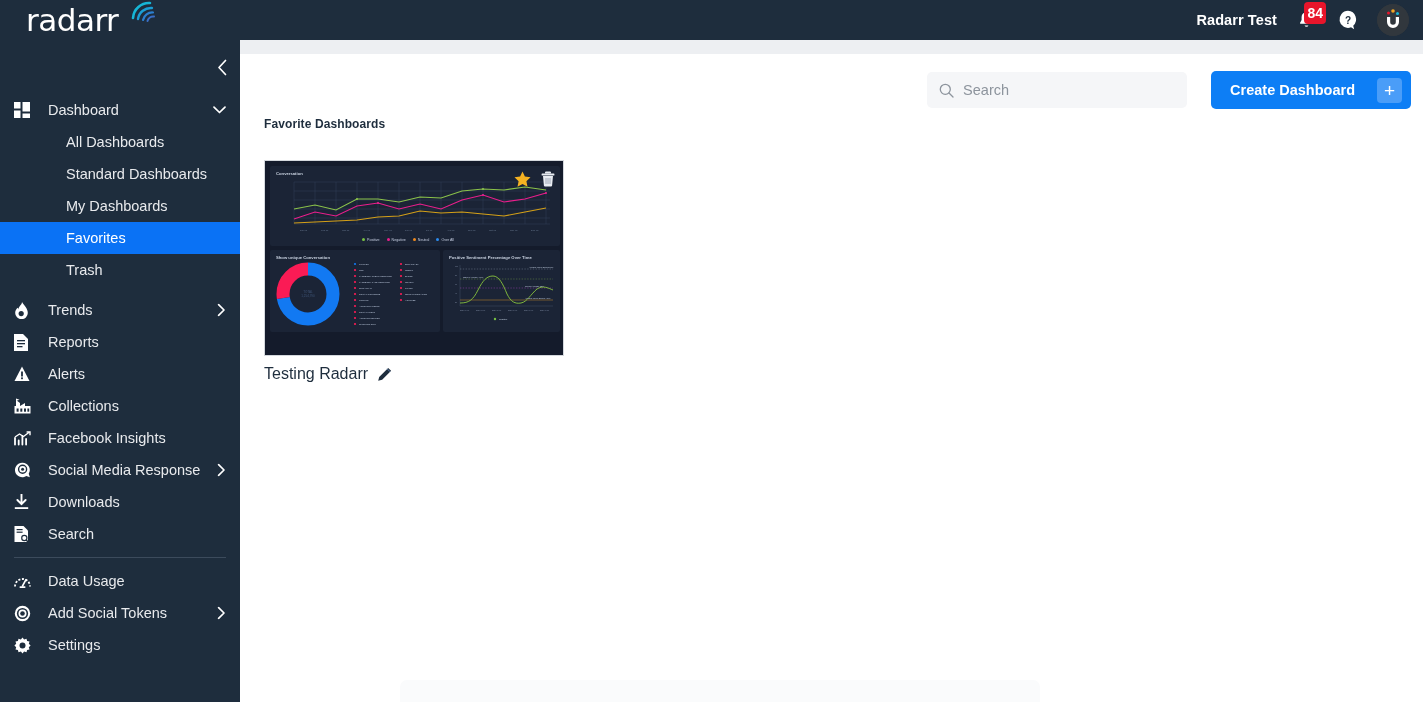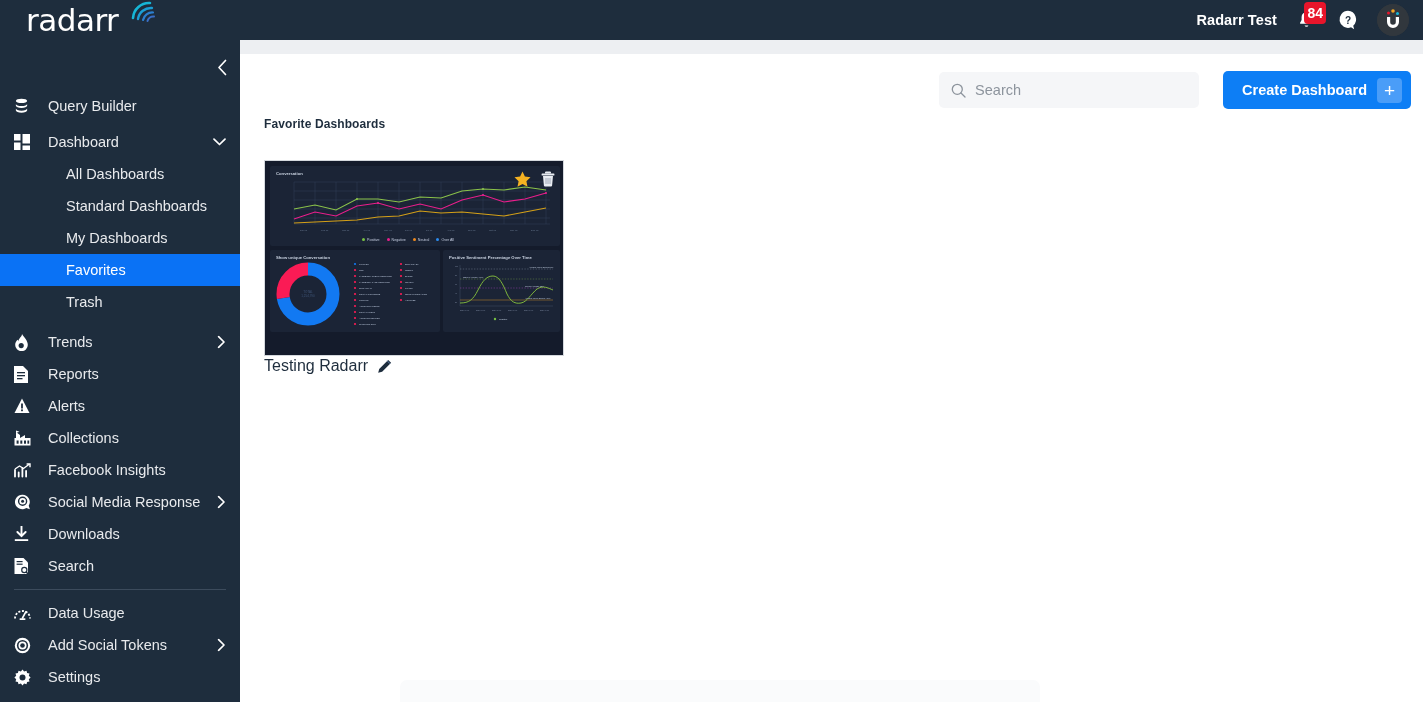--- a/index.html
+++ b/index.html
@@ -90,21 +90,21 @@
     width:260px; height:36px; background:#f5f6f8; border-radius:5px;
     display:flex; align-items:center; padding:0 12px; gap:9px;
   }
   .search-box input {
     border:none; outline:none; background:transparent; font-size:14.5px;
     color:#2f3b48; width:100%; font-family:"Liberation Sans", sans-serif;
   }
   .search-box input::placeholder { color:#8d949d; }
   .create-btn {
     height:38px; background:#0d7ef5; border-radius:5px; color:#fff;
-    display:flex; align-items:center; gap:10px; padding:0 9px 0 19px;
+    display:flex; align-items:center; gap:22px; padding:0 9px 0 19px;
     font-size:14.5px; font-weight:700; cursor:pointer; border:none;
     font-family:"Liberation Sans", sans-serif;
   }
   .plus-box {
     width:25px; height:25px; background:#4a9df8; border-radius:4px;
     display:flex; align-items:center; justify-content:center;
     font-size:19px; font-weight:400; line-height:1; color:#fff;
   }
 
   .section-title {
@@ -123,21 +123,21 @@
   .tp-top { left:5px; top:5px; width:290px; height:80px; }
   .tp-bl   { left:5px; top:89px; width:170px; height:82px; }
   .tp-br   { left:178px; top:89px; width:117px; height:82px; }
   .tp-title { position:absolute; color:#c9d2e0; font-size:4.2px; font-weight:700; }
   .legend-row {
     position:absolute; display:flex; gap:7px; align-items:center;
     font-size:3.6px; color:#c5cde0;
   }
   .legend-row .dot { width:3px; height:3px; border-radius:50%; display:inline-block; margin-right:2px; }
   .card-footer {
-    display:flex; align-items:center; gap:9px; margin-top:1px;
+    display:flex; align-items:center; gap:9px; margin-top:9px;
     font-size:16px; color:#1e2d3d;
   }
   .pencil { cursor:pointer; display:flex; }
   .bottom-ghost {
     position:absolute; left:160px; bottom:0; width:640px; height:22px;
     background:#fafbfc; border-radius:7px 7px 0 0;
   }
   svg { display:block; }
 </style>
 </head>
@@ -191,30 +191,20 @@
   <div class="sidebar">
 
     <div class="collapse-btn">
       <svg width="13" height="17" viewBox="0 0 13 17">
         <path d="M9.5 1.5 3 8.5l6.5 7" fill="none" stroke="#ffffff" stroke-width="1.7" stroke-linecap="round" stroke-linejoin="round"></path>
       </svg>
     </div>
 
     <div class="nav">
 
-      <div class="nav-item">
-        <span class="ico">
-          <svg width="15" height="17" viewBox="0 0 16 18">
-            <ellipse cx="8" cy="3" rx="6" ry="2.3" fill="#fff"></ellipse>
-            <path d="M2 6.2c0 1.3 2.7 2.3 6 2.3s6-1 6-2.3v2.1c0 1.3-2.7 2.3-6 2.3s-6-1-6-2.3z" fill="#fff"></path>
-            <path d="M2 11.2c0 1.3 2.7 2.3 6 2.3s6-1 6-2.3v2.1c0 1.3-2.7 2.3-6 2.3s-6-1-6-2.3z" fill="#fff"></path>
-          </svg>
-        </span>
-        <span class="lbl">Query Builder</span>
-      </div>
 
       <div class="nav-item" style="margin-top:4px;">
         <span class="ico">
           <svg width="16" height="16" viewBox="0 0 16 16">
             <rect x="0" y="0" width="6.5" height="6.5" fill="#fff"></rect>
             <rect x="8.5" y="0" width="7.5" height="9.5" fill="#fff"></rect>
             <rect x="0" y="8.5" width="6.5" height="7.5" fill="#fff"></rect>
             <rect x="8.5" y="11.5" width="7.5" height="4.5" fill="#fff"></rect>
           </svg>
         </span>

